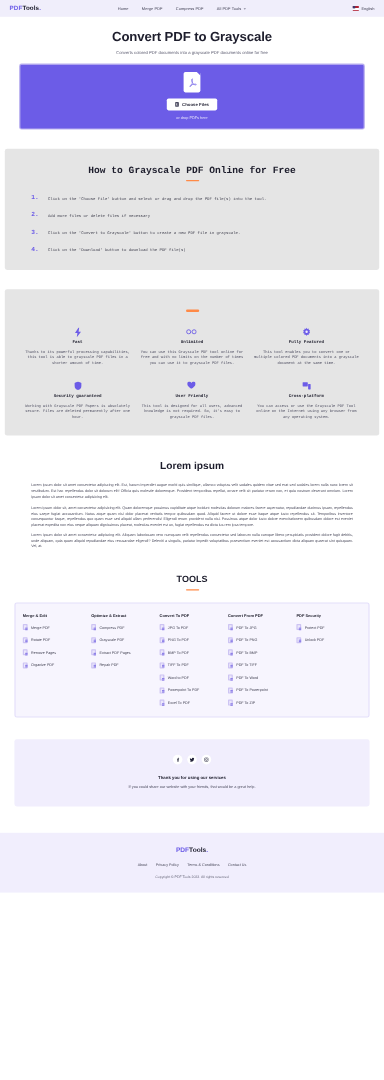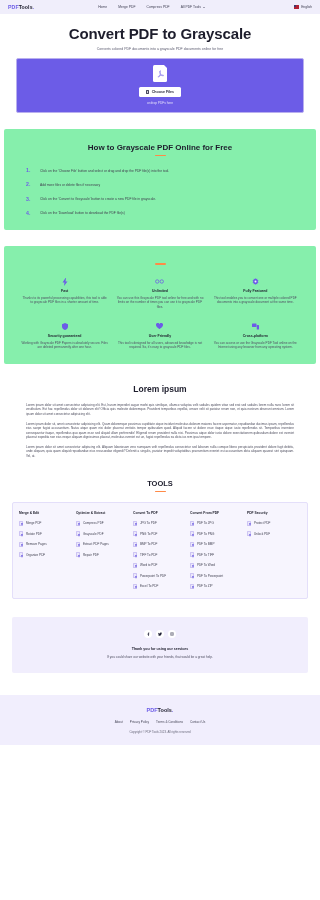--- a/index.html
+++ b/index.html
@@ -68,21 +68,21 @@
   .flag::before {
     content: "";
     position: absolute; left: 0; top: 0;
     width: 2.2px; height: 1.9px;
     background: #3c3b6e;
   }
 
   
   .hero { padding: 11px 16px 0; text-align: center; }
   .hero-title {
-    font-size: 15px;
+    font-size: 11px;
     font-weight: 700;
     color: #1d1d2c;
     letter-spacing: -.1px;
   }
   .hero-sub {
     font-size: 3.5px;
     color: #5c5c70;
     margin-top: 4.5px;
   }
 
@@ -146,23 +146,24 @@
   }
   .drop-hint {
     margin-top: 4px;
     font-size: 3.2px;
     color: #e4e0fb;
   }
 
   
   .card {
     margin: 16px 4px 0;
-    background: #86efac;
+    background: #e5e5e5;
     border-radius: 2px;
     padding: 14px 10px;
+    font-family: Liberation Mono, monospace;
   }
   .section-title {
     text-align: center;
     font-size: 8px;
     font-weight: 700;
     color: #1d1d2c;
   }
   .section-title.small { font-size: 7.5px; }
   .title-rule {
     width: 11px; height: 1.1px;

